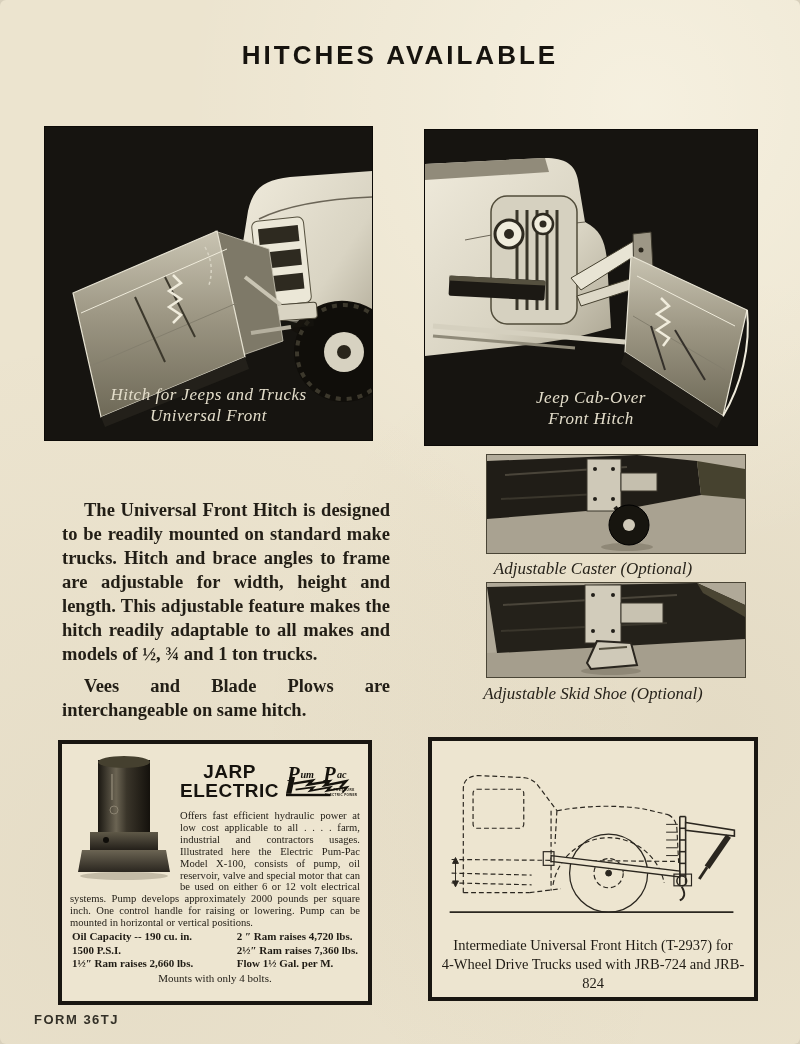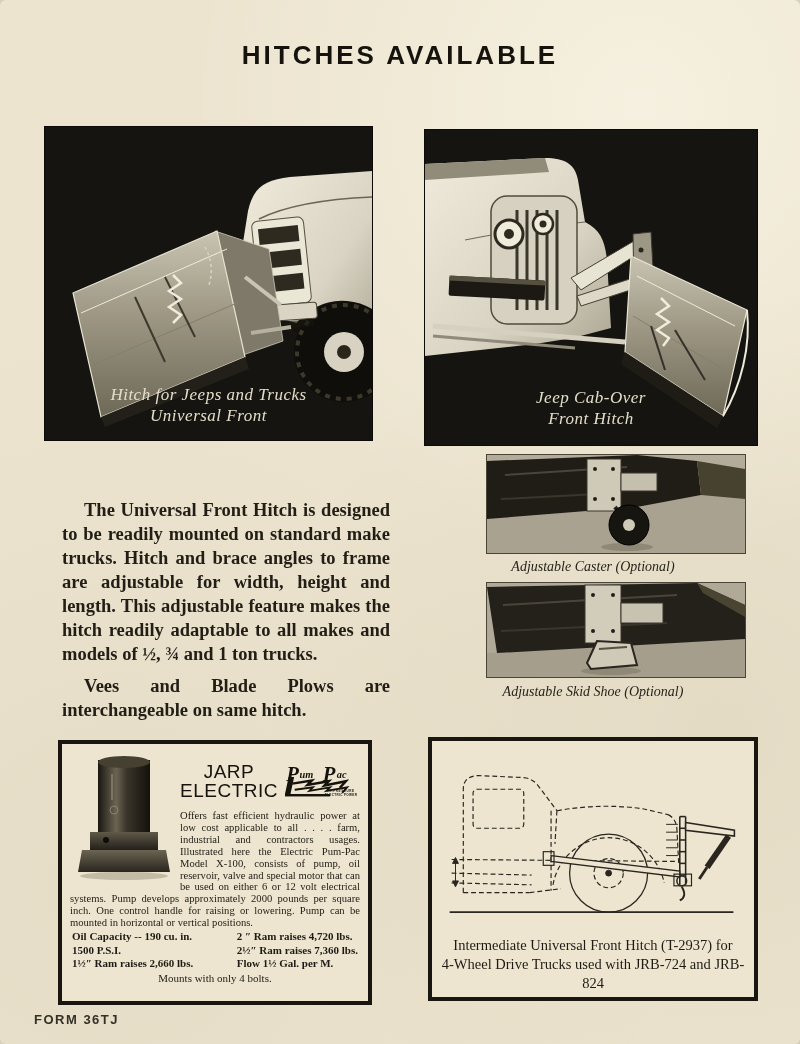--- a/index.html
+++ b/index.html
@@ -29,30 +29,30 @@
 
   .body-text{position:absolute;left:58px;top:498px;width:332px;
     font-size:18.5px;line-height:24px;text-align:justify;color:#221e16;}
   .body-text p{margin:0 0 8px 4px;text-indent:22px;font-weight:bold;}
 
   .side-photo{position:absolute;box-shadow:0 0 0 1px #4a4536;}
   .side-photo svg{display:block;width:100%;height:100%;}
   .caster-photo{left:487px;top:455px;width:258px;height:98px;}
   .skid-photo{left:487px;top:583px;width:258px;height:94px;}
   .side-caption{position:absolute;left:428px;width:330px;text-align:center;
-    font-style:italic;font-size:14px;color:#27231b;}
+    font-style:italic;font-size:17px;color:#27231b;}
   .caster-caption{top:559px;}
   .skid-caption{top:684px;}
 
   .boxed{position:absolute;border:4px solid #191611;background:#ede5d0;box-sizing:border-box;overflow:hidden;}
   .jarp-box{left:58px;top:740px;width:314px;height:265px;padding:6px 8px 4px 8px;}
   .pump-figure{float:left;width:92px;height:128px;margin:2px 10px 2px 8px;}
   .pump-figure svg{display:block;width:100%;height:100%;}
   .jarp-header{display:flex;justify-content:flex-end;align-items:flex-start;gap:7px;margin:4px 2px 2px 0;}
-  .jarp-brand{font-family:"Liberation Sans",sans-serif;font-weight:normal;font-size:19px;
+  .jarp-brand{font-family:"Liberation Sans",sans-serif;font-weight:bold;font-size:19px;
     line-height:19px;text-align:center;letter-spacing:.5px;color:#16130e;padding-top:8px;}
   .pumpac-logo{width:118px;height:52px;}
   .pumpac-logo svg{display:block;width:100%;height:100%;}
   .jarp-desc{margin:4px 0 0 0;font-size:10.6px;line-height:11.9px;text-align:justify;color:#1f1b14;}
   .jarp-specs{margin-top:1px;display:flex;justify-content:space-between;
     font-size:11px;line-height:13.5px;color:#1f1b14;padding:0 2px;font-weight:bold;}
   .jarp-specs-footer{text-align:center;font-size:11px;line-height:13px;color:#1f1b14;margin-top:1px;}
 
   .diagram-box{left:428px;top:737px;width:330px;height:264px;padding:4px 4px 16px 4px;}
   .diagram-art{width:100%;height:188px;}

